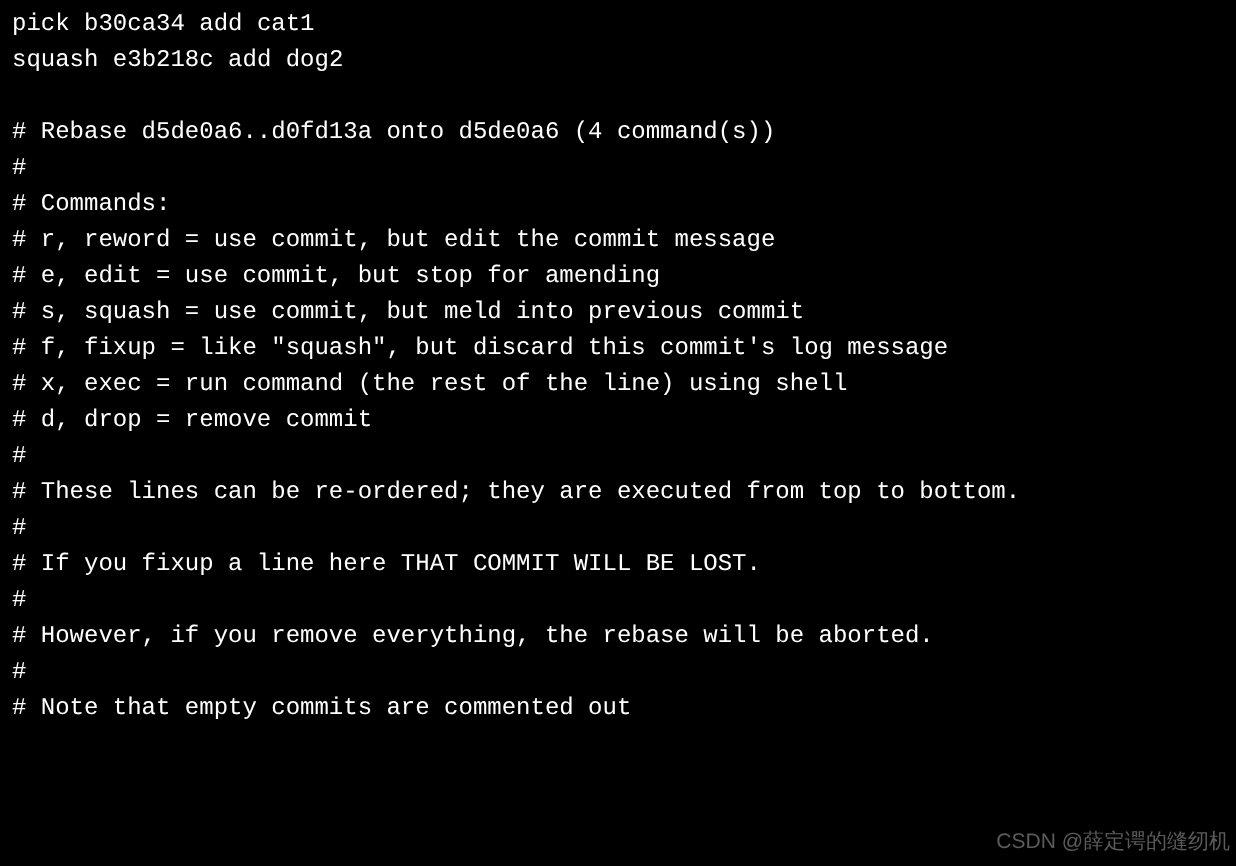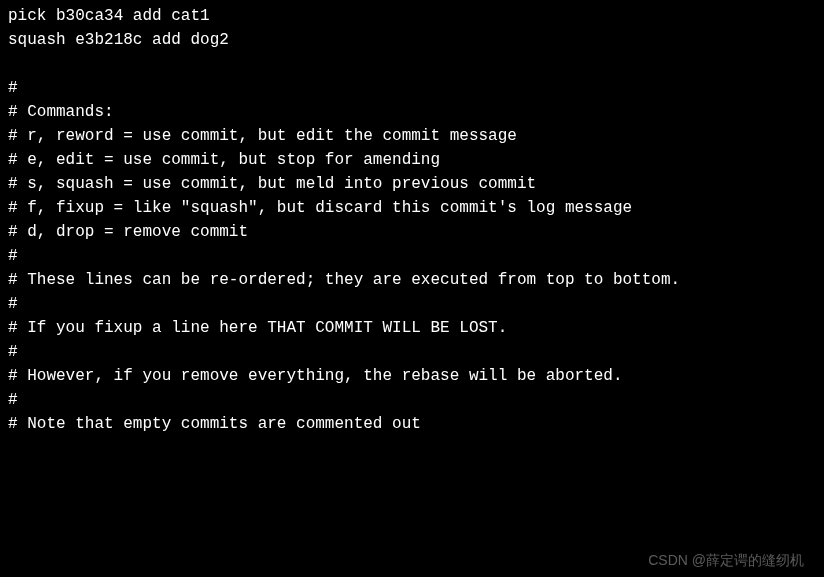--- a/index.html
+++ b/index.html
@@ -27,40 +27,42 @@
       background-color: #00cc00;
       display: inline-block;
       width: 0.6em;
       height: 1.2em;
       vertical-align: text-bottom;
       margin-bottom: -0.1em;
     }
     .watermark {
       position: absolute;
       bottom: 6px;
-      right: 20px;
+      right: 4px;
       color: rgba(200, 200, 200, 0.45);
       font-family: Arial, sans-serif;
       font-size: 14px;
       pointer-events: none;
     }
   </style>
 </head>
 <body>
 
 <div id="terminal">
     <div class="line"><span>pick</span> <span>b30ca34</span> <span>add cat1</span></div>
     <div class="line"><span>squash</span> <span>e3b218c</span> <span>add dog2</span></div>
     <div class="line">&nbsp;</div>
+    <div class="line"># Rebase d5de0a6..d0fd13a onto d5de0a6 (4 command(s))</div>
     <div class="line">#</div>
     <div class="line"># Commands:</div>
     <div class="line"># r, reword = use commit, but edit the commit message</div>
     <div class="line"># e, edit = use commit, but stop for amending</div>
     <div class="line"># s, squash = use commit, but meld into previous commit</div>
     <div class="line"># f, fixup = like "squash", but discard this commit's log message</div>
+    <div class="line"># x, exec = run command (the rest of the line) using shell</div>
     <div class="line"># d, drop = remove commit</div>
     <div class="line">#</div>
     <div class="line"># These lines can be re-ordered; they are executed from top to bottom.</div>
     <div class="line">#</div>
     <div class="line"># If you fixup a line here THAT COMMIT WILL BE LOST.</div>
     <div class="line">#</div>
     <div class="line"># However, if you remove everything, the rebase will be aborted.</div>
     <div class="line">#</div>
     <div class="line"># Note that empty commits are commented out</div>
   </div>

